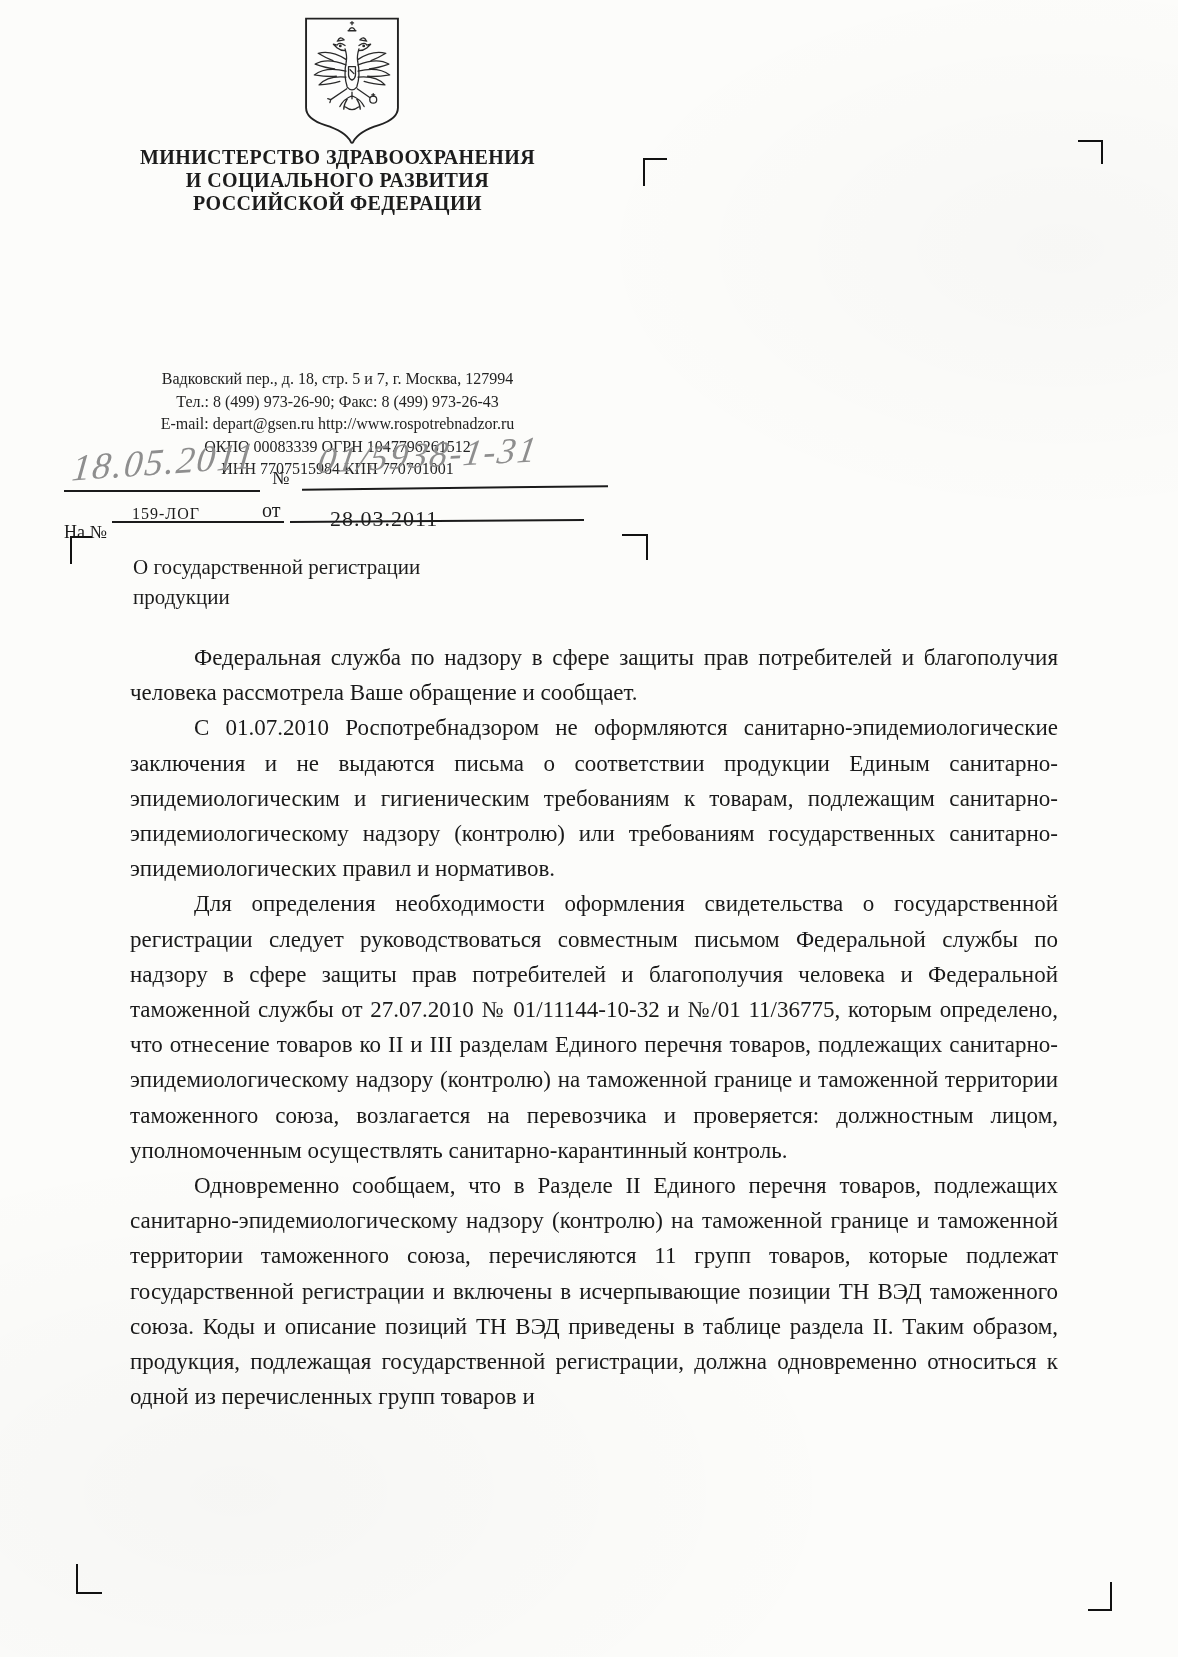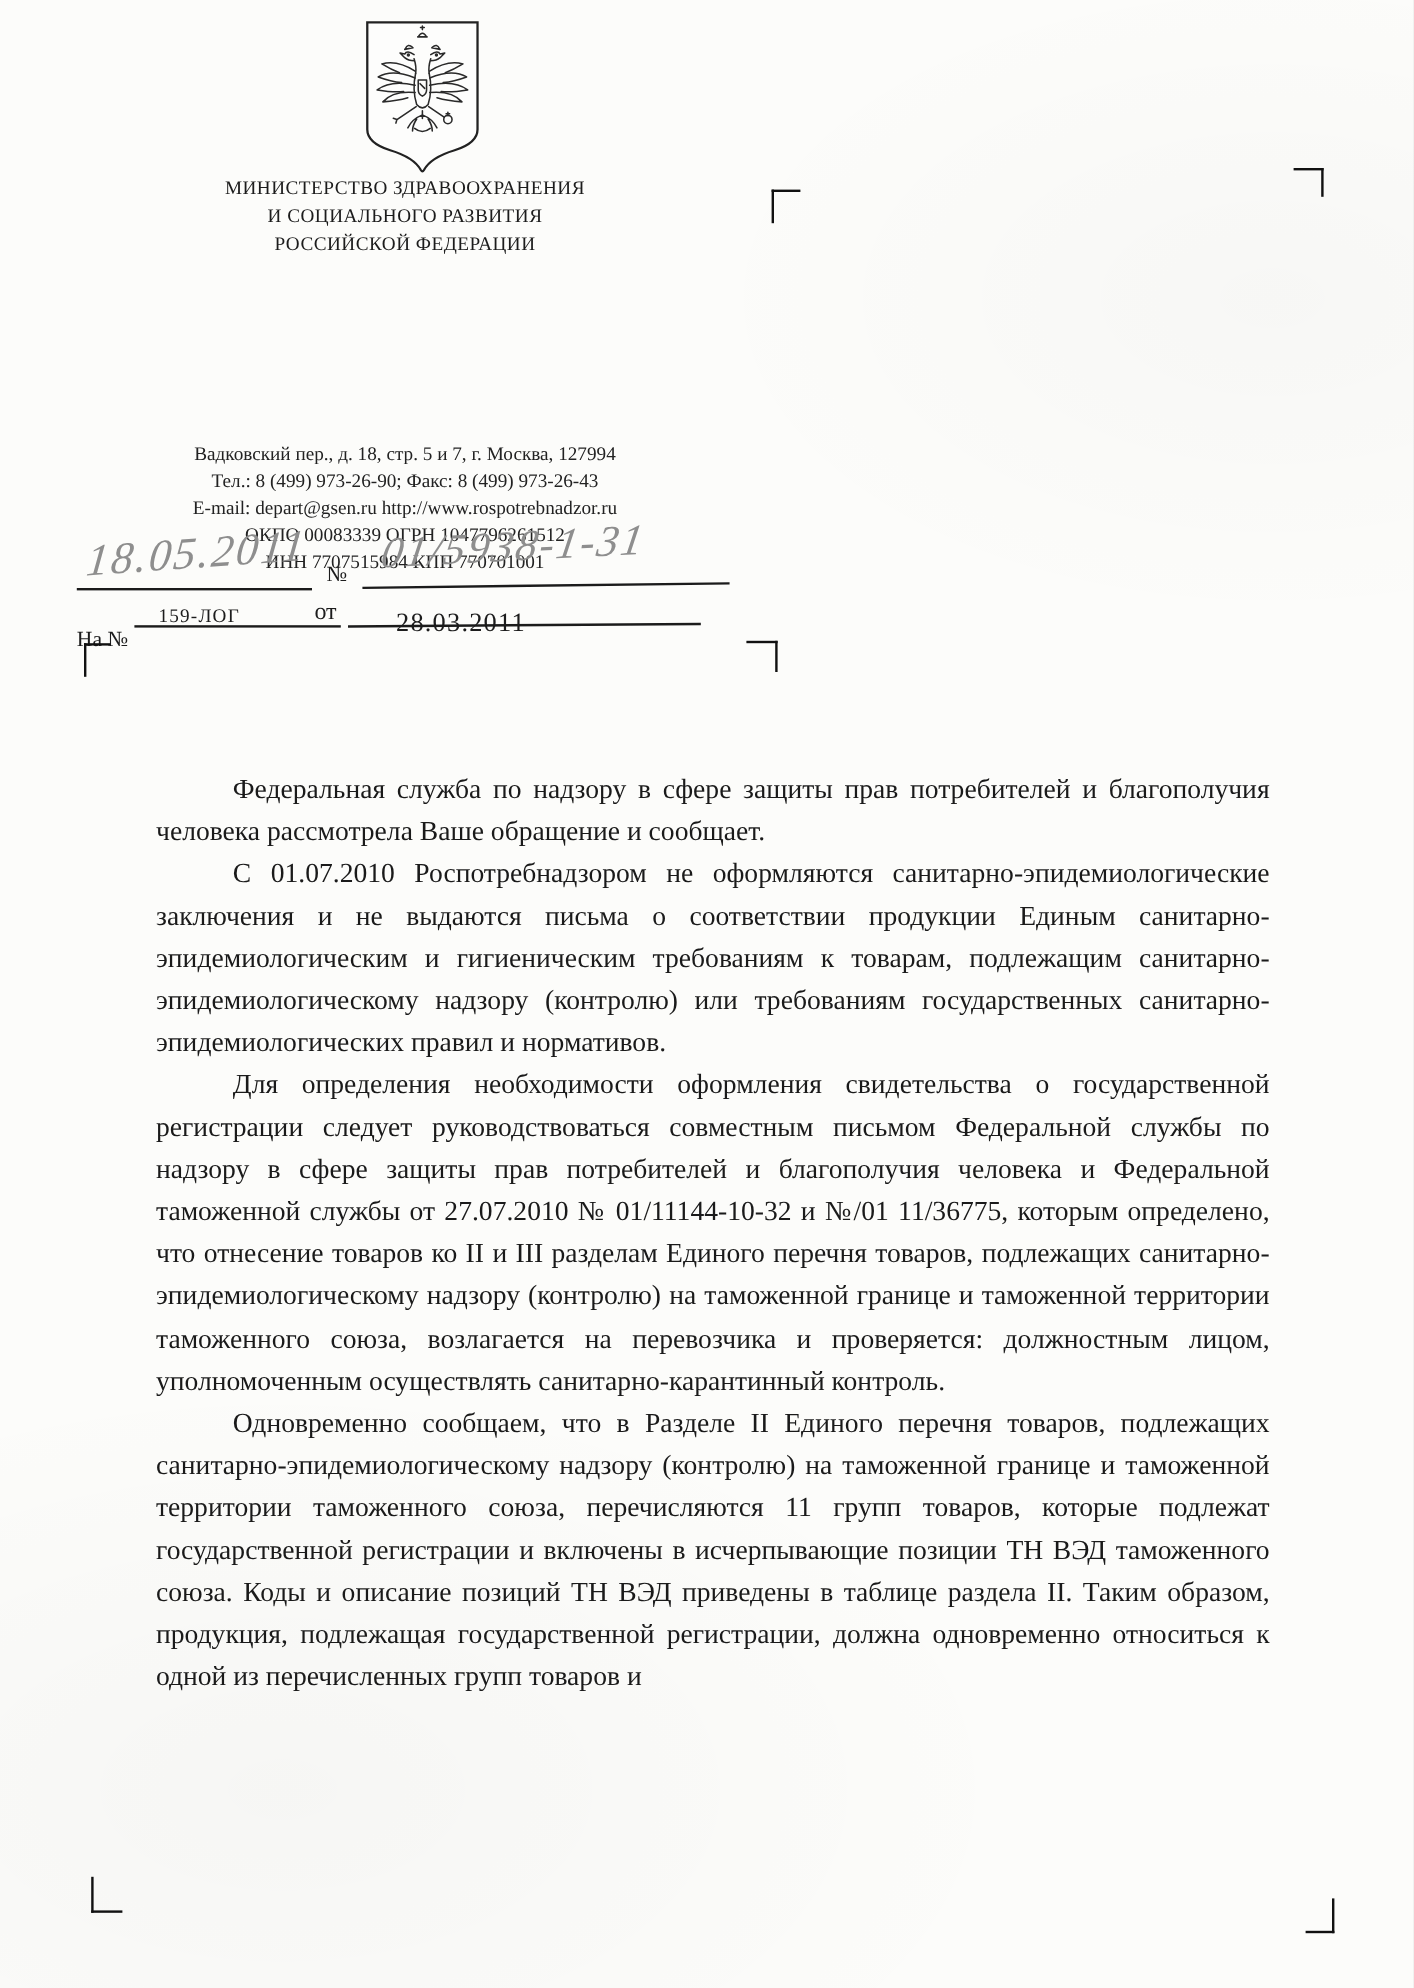--- a/index.html
+++ b/index.html
@@ -15,22 +15,22 @@
   
   .page::before{
     content:"";position:absolute;inset:0;pointer-events:none;
     background:
       radial-gradient(ellipse 900px 500px at 20% 90%, rgba(0,0,0,0.025), transparent 70%),
       radial-gradient(ellipse 700px 400px at 90% 15%, rgba(0,0,0,0.02), transparent 70%);
   }
   .emblem{position:absolute;left:300px;top:12px;width:104px;height:138px;}
   .ministry{
     position:absolute;left:75px;top:146px;width:525px;
-    text-align:center;font-size:16px;line-height:23px;
-    letter-spacing:0.4px;white-space:pre-line;
+    text-align:center;font-size:20px;line-height:23px;
+    letter-spacing:0.4px;white-space:pre-line;font-weight:bold;
   }
   .service{
     position:absolute;left:70px;top:238px;width:535px;
     text-align:center;font-weight:bold;font-size:19.5px;line-height:24.5px;
     letter-spacing:0.7px;white-space:pre-line;
   }
   .addr{
     position:absolute;left:70px;top:340px;width:535px;
     text-align:center;font-size:16px;line-height:22.5px;
     white-space:pre-line;color:#222;margin-top:28px;
@@ -133,20 +133,22 @@
   <div class="rule rule-number"></div>
 
   <span class="na-label">На №</span>
   <span class="in-number">159-ЛОГ</span>
   <div class="rule rule-innum"></div>
   <span class="ot-label">от</span>
   <span class="in-date">28.03.2011</span>
   <div class="rule rule-indate"></div>
 
 
+  <div class="subject">О государственной регистрации
+продукции</div>
 
   <div class="cm cm-tl cm1"></div>
   <div class="cm cm-tr cm2"></div>
   <div class="cm cm-tl cm3"></div>
   <div class="cm cm-tr cm4"></div>
   <div class="cm cm-bl cm5"></div>
   <div class="cm cm-br cm6"></div>
 
   <div class="body-text">
     <p>Федеральная служба по надзору в сфере защиты прав потребителей и благополучия человека рассмотрела Ваше обращение и сообщает.</p>

